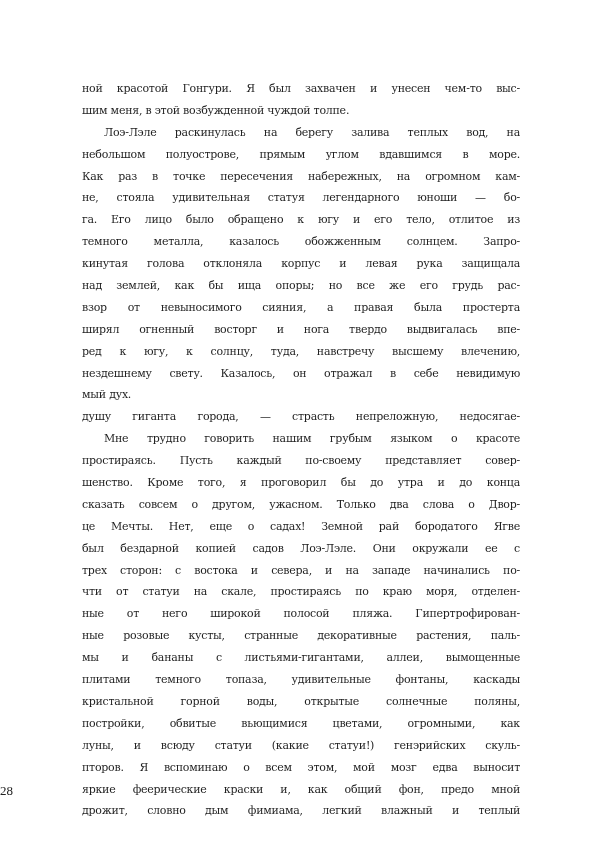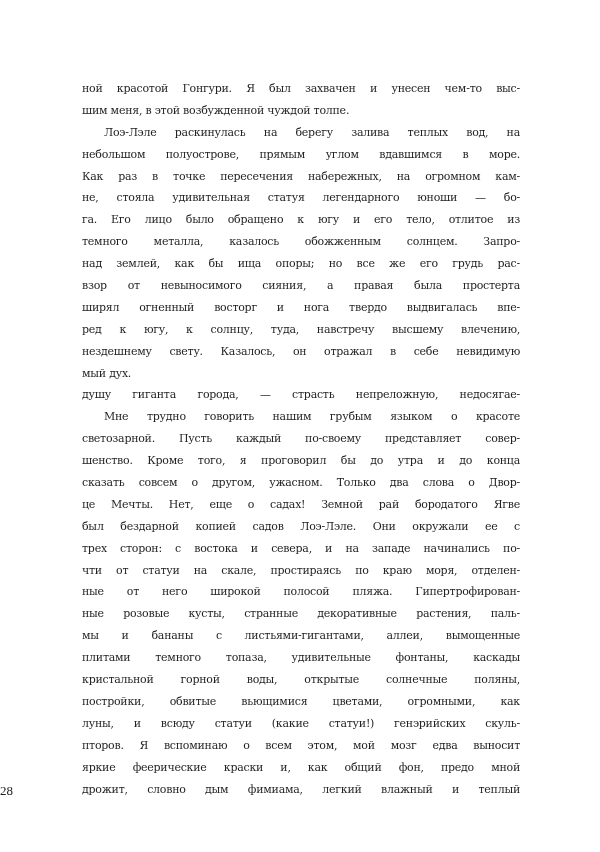--- a/index.html
+++ b/index.html
@@ -24,29 +24,30 @@
 
 <div class="page" id="page-body">
     <span class="line">ной красотой Гонгури. Я был захвачен и унесен чем-то выс-</span>
     <span class="line last">шим меня, в этой возбужденной чуждой толпе.</span>
     <span class="line indent">Лоэ-Лэле раскинулась на берегу залива теплых вод, на</span>
     <span class="line">небольшом полуострове, прямым углом вдавшимся в море.</span>
     <span class="line">Как раз в точке пересечения набережных, на огромном кам-</span>
     <span class="line">не, стояла удивительная статуя легендарного юноши — бо-</span>
     <span class="line">га. Его лицо было обращено к югу и его тело, отлитое из</span>
     <span class="line">темного металла, казалось обожженным солнцем. Запро-</span>
+    <span class="line">кинутая голова отклоняла корпус и левая рука защищала</span>
     <span class="line">над землей, как бы ища опоры; но все же его грудь рас-</span>
     <span class="line">взор от невыносимого сияния, а правая была простерта</span>
     <span class="line">ширял огненный восторг и нога твердо выдвигалась впе-</span>
     <span class="line">ред к югу, к солнцу, туда, навстречу высшему влечению,</span>
     <span class="line">нездешнему свету. Казалось, он отражал в себе невидимую</span>
     <span class="line last">мый дух.</span>
     <span class="line">душу гиганта города, — страсть непреложную, недосягае-</span>
     <span class="line indent">Мне трудно говорить нашим грубым языком о красоте</span>
-    <span class="line">светозарной. Пусть каждый по-своему представляет совер-</span>
+    <span class="line">простираясь. Пусть каждый по-своему представляет совер-</span>
     <span class="line">шенство. Кроме того, я проговорил бы до утра и до конца</span>
     <span class="line">сказать совсем о другом, ужасном. Только два слова о Двор-</span>
     <span class="line">це Мечты. Нет, еще о садах! Земной рай бородатого Ягве</span>
     <span class="line">был бездарной копией садов Лоэ-Лэле. Они окружали ее с</span>
     <span class="line">трех сторон: с востока и севера, и на западе начинались по-</span>
     <span class="line">чти от статуи на скале, простираясь по краю моря, отделен-</span>
     <span class="line">ные от него широкой полосой пляжа. Гипертрофирован-</span>
     <span class="line">ные розовые кусты, странные декоративные растения, паль-</span>
     <span class="line">мы и бананы с листьями-гигантами, аллеи, вымощенные</span>
     <span class="line">плитами темного топаза, удивительные фонтаны, каскады</span>

